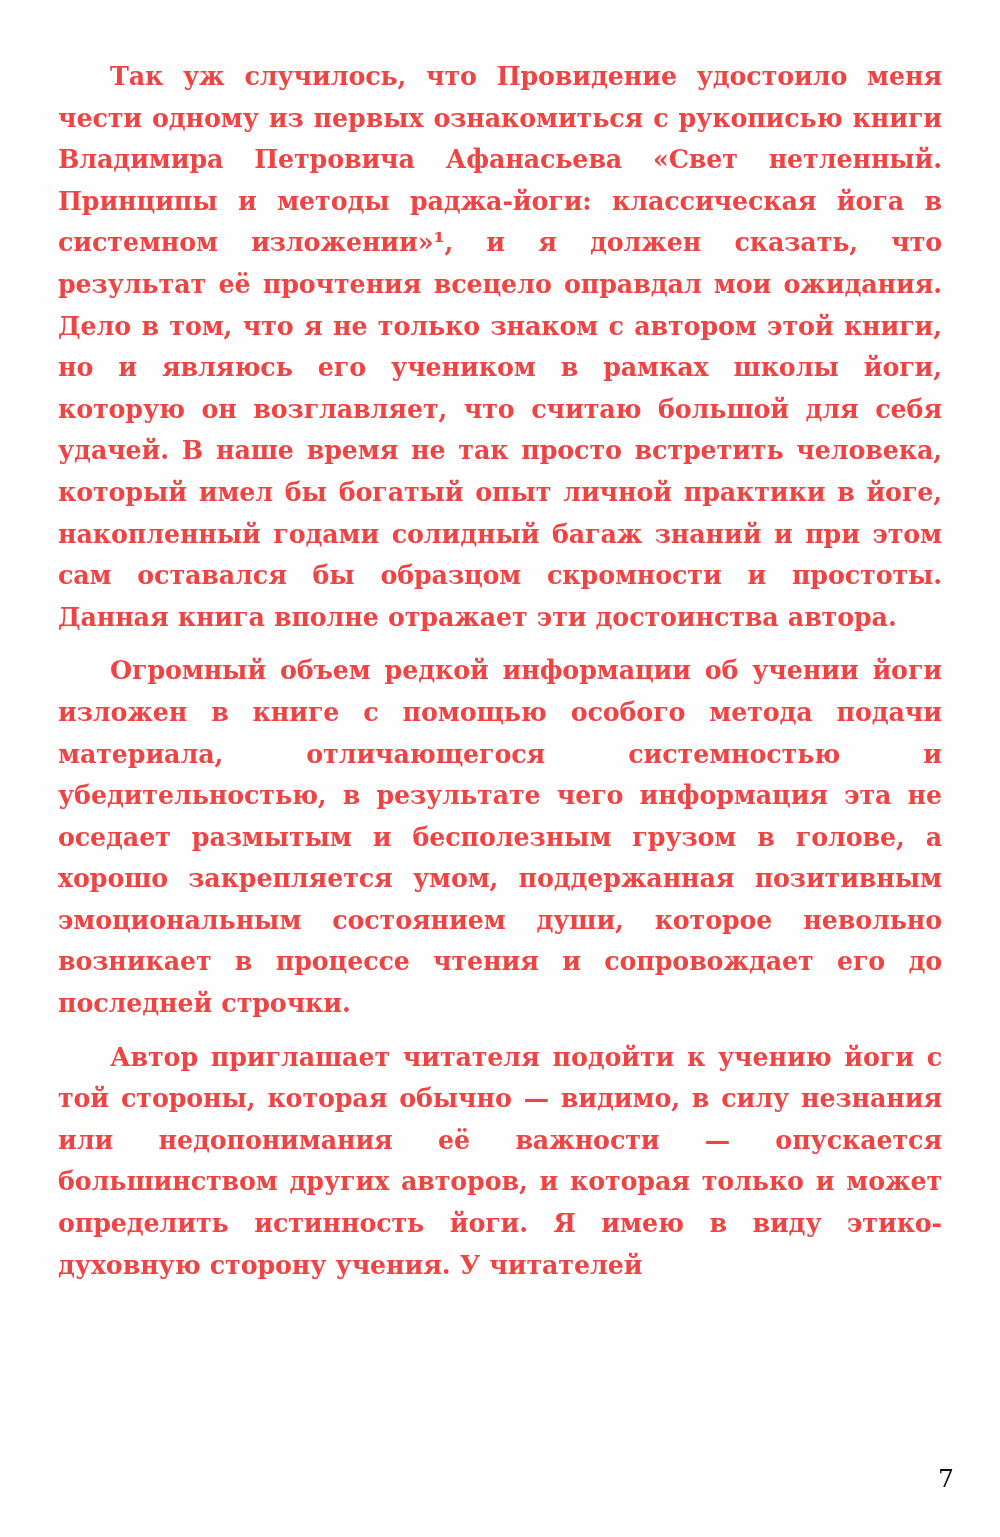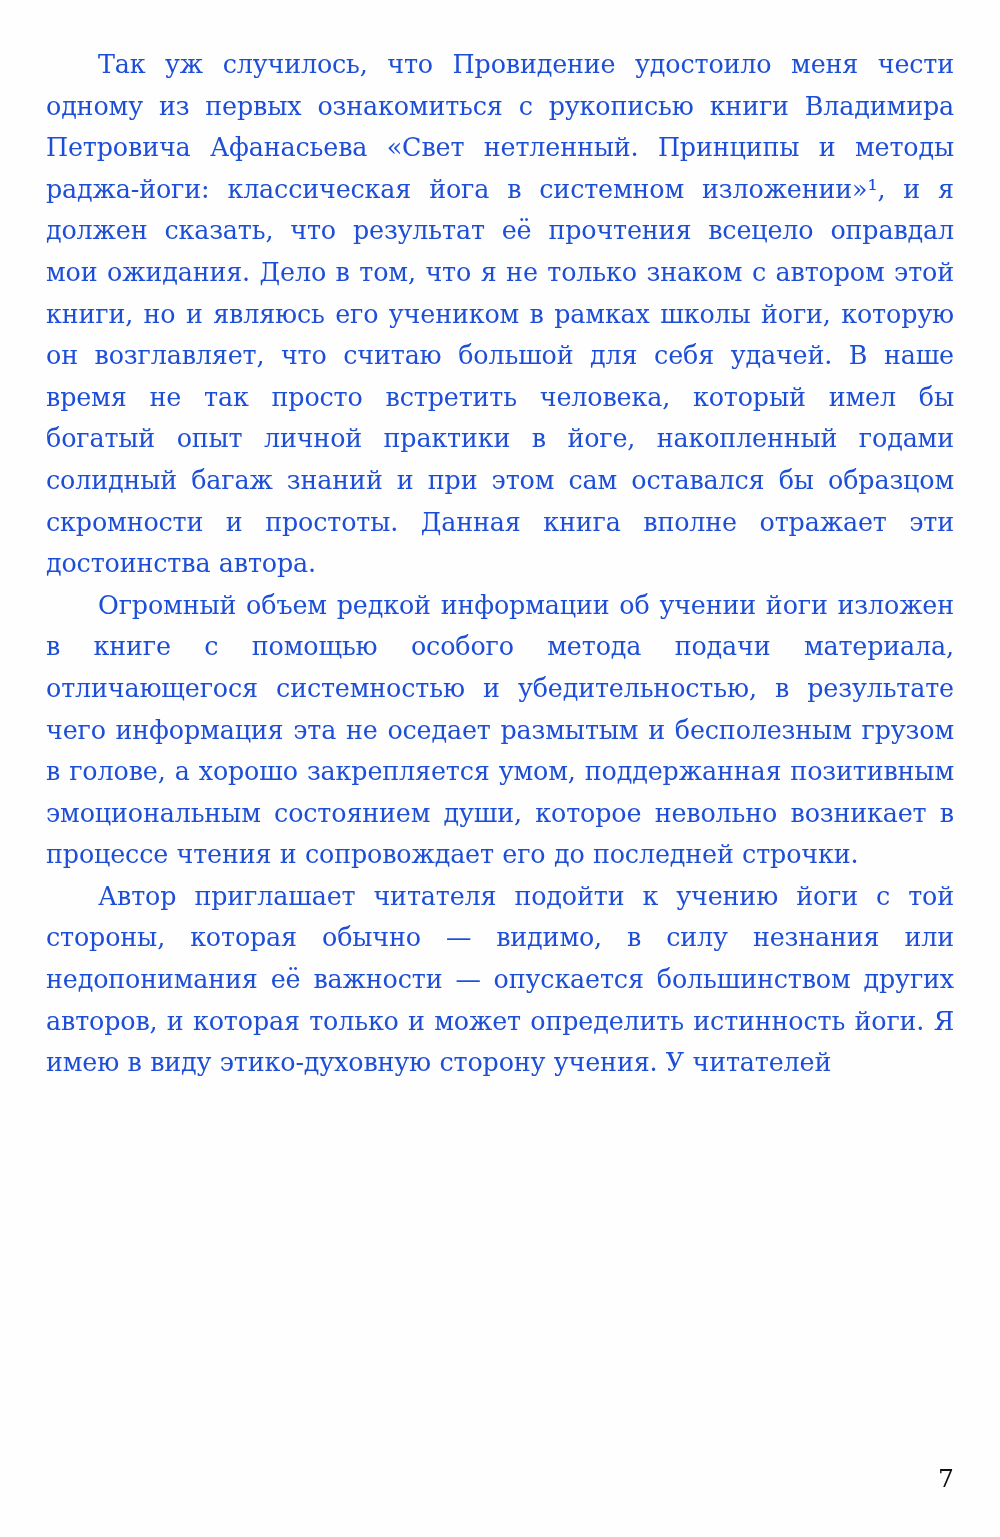--- a/index.html
+++ b/index.html
@@ -45,29 +45,30 @@
     font-size: 29px;
     font-weight: 400;
     letter-spacing: 0.6px;
     color: #141312;
   }
   .body-text {
     margin: 0;
     padding-top: 44px;
   }
   .body-text p {
-    margin: 0;
+    margin: 12px;
     text-indent: 52px;
     text-align: justify;
     font-family: "DejaVu Serif", serif;
     font-size: 25.4px;
     line-height: 41.6px;
     letter-spacing: -0.15px;
-    color: #1d4ed8;
+    color: #ef4444;
     word-spacing: 0.5px;
+    font-weight: bold;
   }
   .page-number {
     position: absolute;
     right: 46px;
     bottom: 44px;
     font-family: "DejaVu Serif", serif;
     font-size: 25px;
     color: #100f0d;
   }
 </style>

